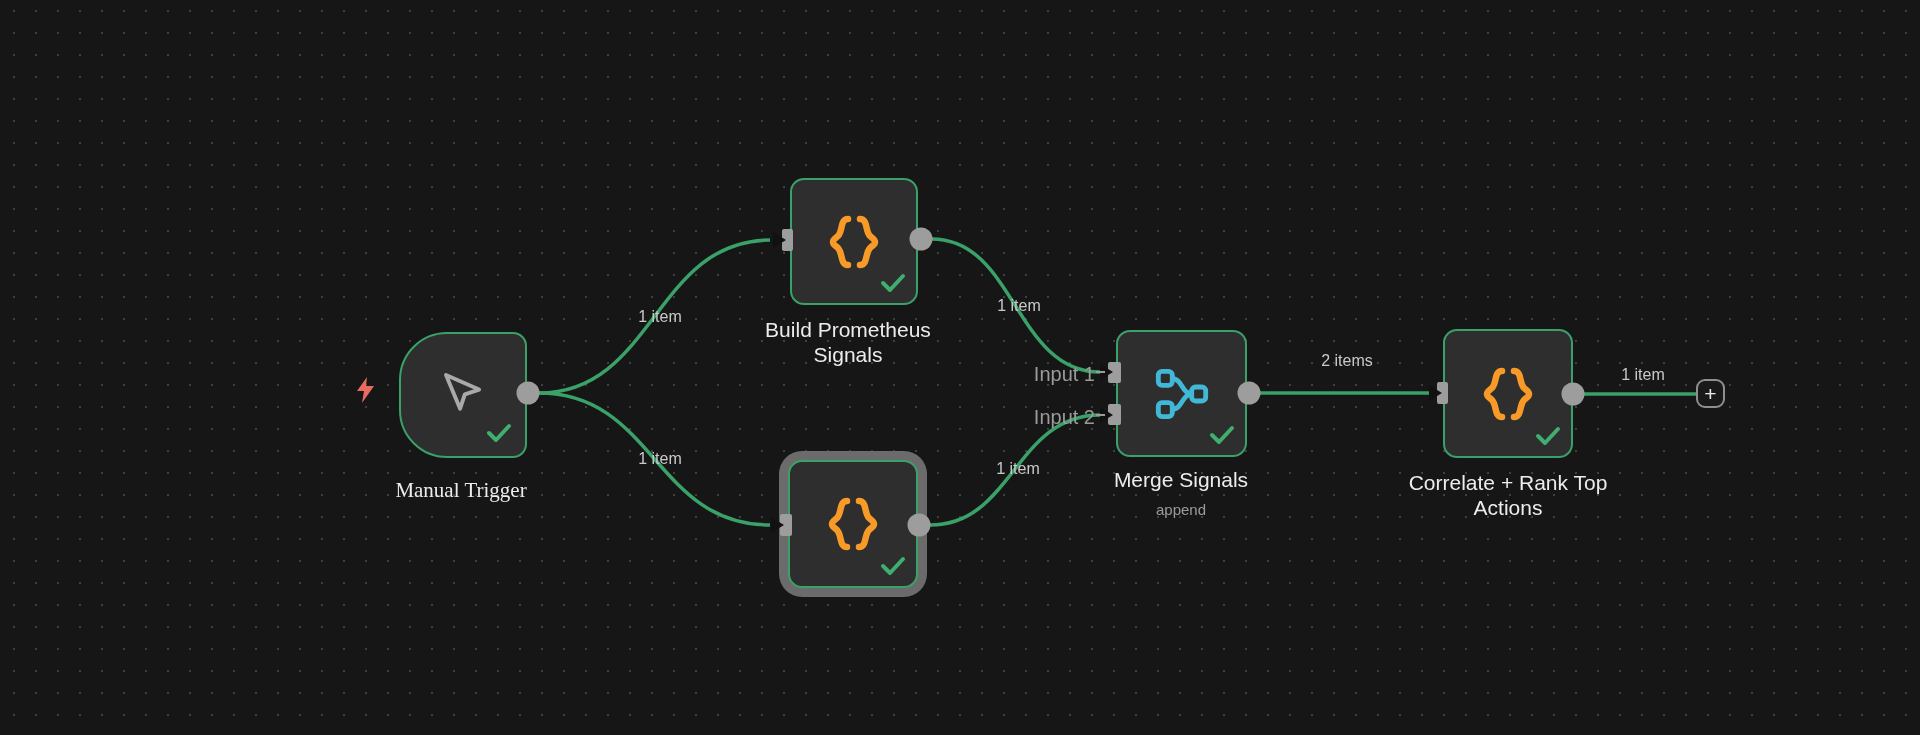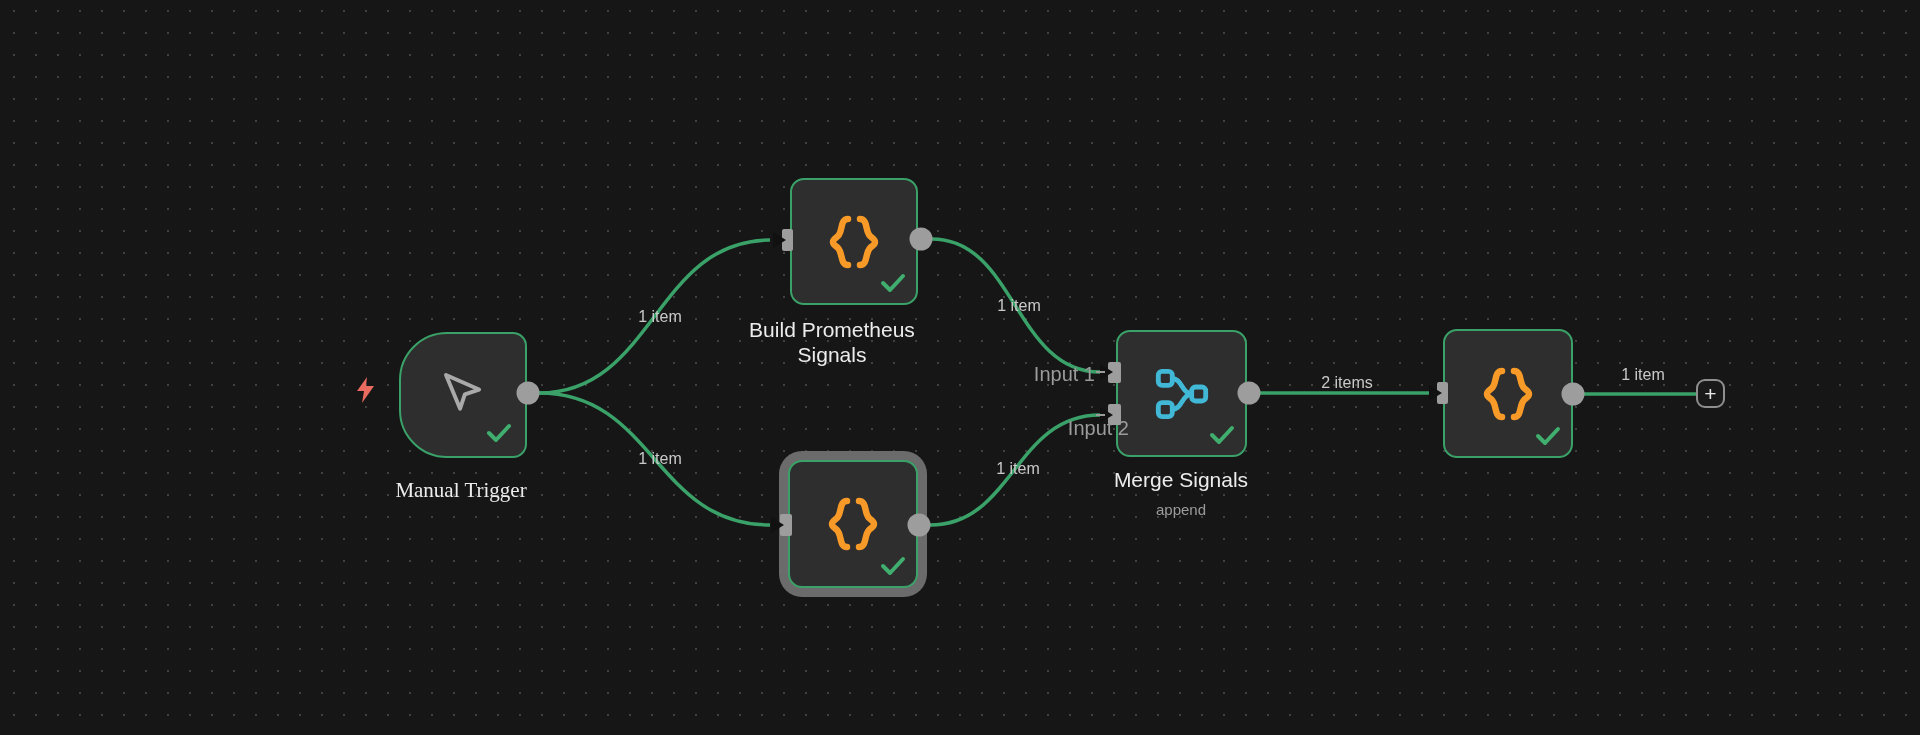--- a/index.html
+++ b/index.html
@@ -149,31 +149,32 @@
     <polygon points="771,517 771,533 784,525" fill="#111111"></polygon>
     <polygon points="1100,364 1100,380 1113,372" fill="#111111"></polygon>
     <polygon points="1100,407 1100,423 1113,415" fill="#111111"></polygon>
     <polygon points="1429,385 1429,401 1442,393" fill="#111111"></polygon>
 
     <line x1="1096" y1="372" x2="1105" y2="372" stroke="#9b9b9b" stroke-width="2"></line>
     <line x1="1096" y1="415" x2="1105" y2="415" stroke="#9b9b9b" stroke-width="2"></line>
   </svg>
 
   <div class="node-label" style="left:356px;top:478px;width:210px;font-family:Liberation Serif, serif;">Manual Trigger</div>
-  <div class="node-label" style="left:732px;top:317px;width:200px;">Build Prometheus Signals</div>
+  <div class="node-label" style="left:748px;top:317px;width:200px;">Build Prometheus Signals</div>
   <div class="node-label" style="left:1081px;top:467px;width:200px;">Merge Signals</div>
   <div class="node-sub" style="left:1081px;top:501px;width:200px;">append</div>
+  <div class="node-label" style="left:1393px;top:470px;width:230px;">Correlate + Rank Top Actions</div>
 
   <div class="port-label" style="left:985px;top:363px;">Input 1</div>
-  <div class="port-label" style="left:1019px;top:406px;margin-top:11px;">Input 2</div>
+  <div class="port-label" style="left:985px;top:406px;">Input 2</div>
 
   <div class="conn-label" style="left:600px;top:308px;">1 item</div>
   <div class="conn-label" style="left:600px;top:450px;">1 item</div>
   <div class="conn-label" style="left:959px;top:297px;">1 item</div>
   <div class="conn-label" style="left:958px;top:460px;">1 item</div>
-  <div class="conn-label" style="left:1287px;top:374px;text-align:center;">2 items</div>
+  <div class="conn-label" style="left:1287px;top:352px;text-align:center;">2 items</div>
   <div class="conn-label" style="left:1583px;top:366px;">1 item</div>
 
   <div class="add-btn">
     <span>+</span>
   </div>
 
 </div>
 
 </body></html>

